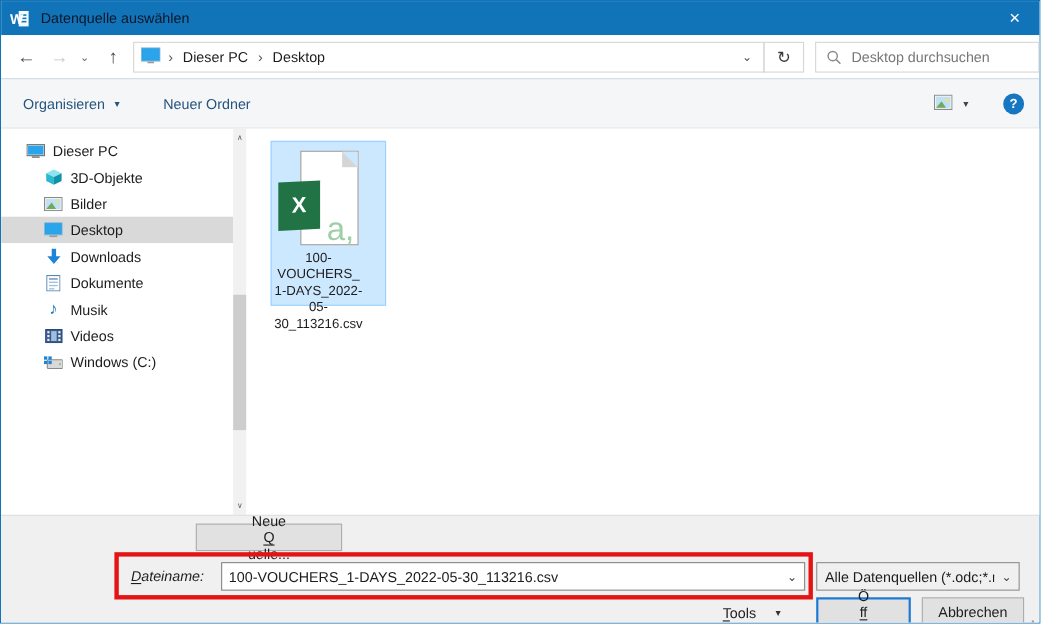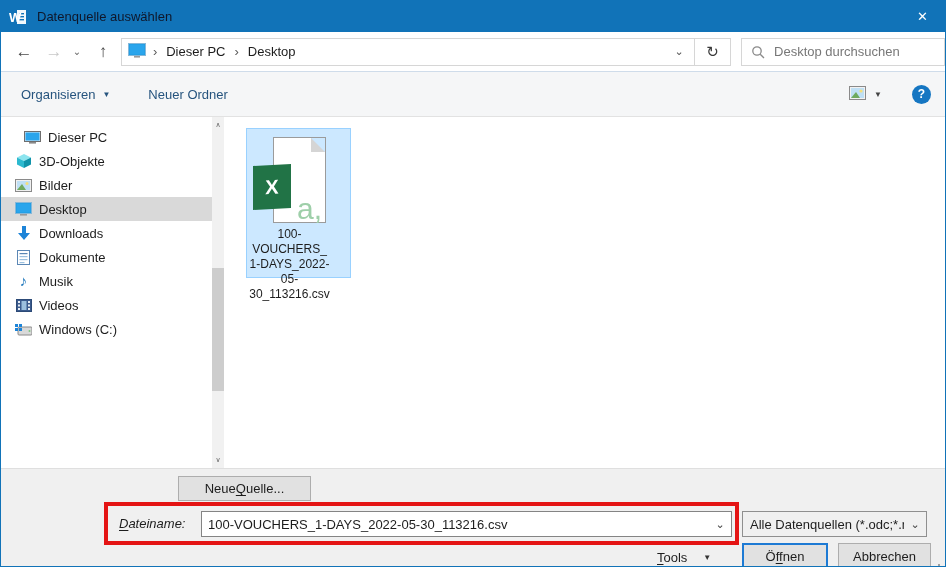--- a/index.html
+++ b/index.html
@@ -37,42 +37,42 @@
   .tb-right { margin-left:auto; display:flex; align-items:center; }
   .viewmode { display:flex; align-items:center; margin-right:30px; }
   .viewmode .dd { font-size:8px; margin-left:8px; color:#444; }
   .helpbtn { width:19px; height:19px; border-radius:50%; background:#1576c2; color:#fff; font-weight:bold; font-size:12px; display:flex; align-items:center; justify-content:center; margin-right:14px; }
 
   
   .bodyarea { display:flex; height:351px; background:#fff; }
   .sidebar { width:211px; padding-top:8px; }
   .siderow { height:24px; display:flex; align-items:center; }
   .siderow.lvl0 { padding-left:23px; }
-  .siderow.lvl1 { padding-left:14px; }
+  .siderow.lvl1 { padding-left:39px; }
   .siderow.selected { background:#d9d9d9; }
   .siderow .sicon { width:17px; display:flex; justify-content:center; margin-right:7px; flex:none; }
   .siderow .slabel { font-size:13px; white-space:nowrap; }
   .note-glyph { color:#1b75bb; font-size:15px; line-height:14px; }
 
   .vscroll { width:12px; background:#f1f1f1; position:relative; flex:none; }
   .vs-arrow { position:absolute; left:0; width:12px; height:16px; display:flex; align-items:center; justify-content:center; font-size:7px; color:#5f5f5f; }
   .vs-up { top:0; } .vs-down { bottom:0; }
   .vs-thumb { position:absolute; left:0; width:12px; top:151px; height:123px; background:#cdcdcd; }
 
   .filespane { flex:1; position:relative; background:#fff; }
   .filetile { position:absolute; left:22px; top:11px; width:105px; height:150px; background:#cce8ff; border:1px solid #99d1ff; }
   .docpage { position:absolute; left:26px; top:8px; width:53px; height:86px; background:#fff; border:1px solid #9b9b9b; }
   .docpage .fold { position:absolute; top:0; right:0; width:0; height:0; border-bottom:14px solid #d5d5d5; border-right:14px solid #cce8ff; }
   .docpage .aletter { position:absolute; right:3px; bottom:-4px; font-size:30px; color:#9ecfa9; font-family:"Liberation Sans",sans-serif; }
   .xbadge { position:absolute; left:6px; top:36px; width:38px; height:44px; background:#217346; color:#fff; display:flex; align-items:center; justify-content:center; font-size:20px; font-weight:bold; transform:skewY(-3deg); }
   .filename { position:absolute; left:0; right:18px; top:98px; text-align:center; font-size:12px; line-height:15px; color:#1d1d1d; }
 
   
   .footer { position:relative; height:111px; background:#f0f0f0; border-top:1px solid #dfdfdf; }
-  .btn { background:#e1e1e1; border:1px solid #adadad; font-family:"Liberation Sans",sans-serif; font-size:13px; color:#1d1d1d; display:flex; align-items:center; justify-content:center; }
+  .btn { background:#e1e1e1; border:1px solid #adadad; font-family:"Liberation Sans",sans-serif; font-size:13px; color:#1d1d1d; display:flex; align-items:center; justify-content:center;flex-direction:column; }
   .newsource { position:absolute; left:177px; top:7px; width:133px; height:25px; }
   .annotation { position:absolute; left:103px; top:33px; width:635px; height:43px; border:4px solid #e41414; pointer-events:none; }
   .fnlabel { position:absolute; left:118px; top:42px; height:26px; line-height:26px; font-size:13px;font-style:italic; }
   .combobox { position:absolute; left:200px; top:42px; width:531px; height:26px; background:#fff; border:1px solid #848484; display:flex; align-items:center; }
   .combobox input { flex:1; border:none; outline:none; font-family:"Liberation Sans",sans-serif; font-size:13px; padding-left:6px; color:#1d1d1d; min-width:0; background:transparent; }
   .combo-arrow { width:22px; text-align:center; color:#444; font-size:11px; }
   .filetype { position:absolute; left:741px; top:42px; width:185px; height:26px; background:#f0f0f0; border:1px solid #8f8f8f; display:flex; align-items:center; }
   .filetype .ft-text { flex:1; padding-left:7px; font-size:13px; white-space:nowrap; overflow:hidden; }
   .toolsbtn { position:absolute; left:656px; top:76px; height:24px; display:flex; align-items:center; font-size:13px; }
   .toolsbtn .dd { font-size:8px; margin-left:16px; color:#333; }

